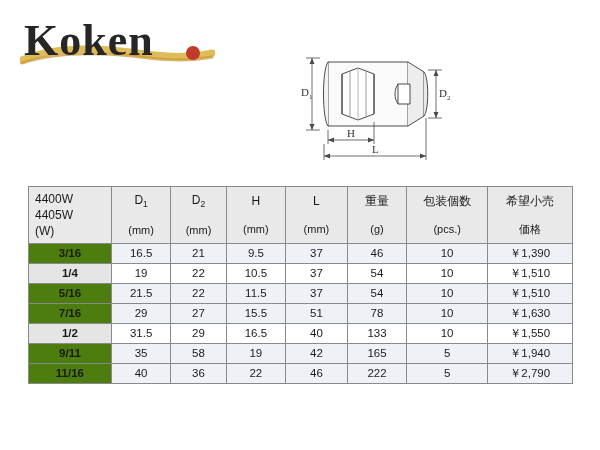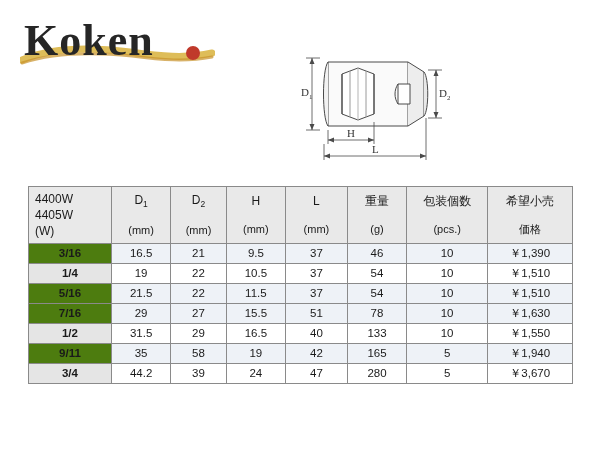--- a/index.html
+++ b/index.html
@@ -302,24 +302,24 @@
       <tr class="alt">
         <td class="size">9/11</td>
         <td>35</td>
         <td>58</td>
         <td>19</td>
         <td>42</td>
         <td>165</td>
         <td>5</td>
         <td class="price">￥1,940</td>
       </tr>
-      <tr>
-        <td class="size">3/4</td>
-        <td>44.2</td>
-        <td>39</td>
-        <td>24</td>
-        <td>47</td>
-        <td>280</td>
+      <tr class="alt">
+        <td class="size">11/16</td>
+        <td>40</td>
+        <td>36</td>
+        <td>22</td>
+        <td>46</td>
+        <td>222</td>
         <td>5</td>
-        <td class="price">￥3,670</td>
+        <td class="price">￥2,790</td>
       </tr>
     </tbody>
 </table>
 
 </body></html>

